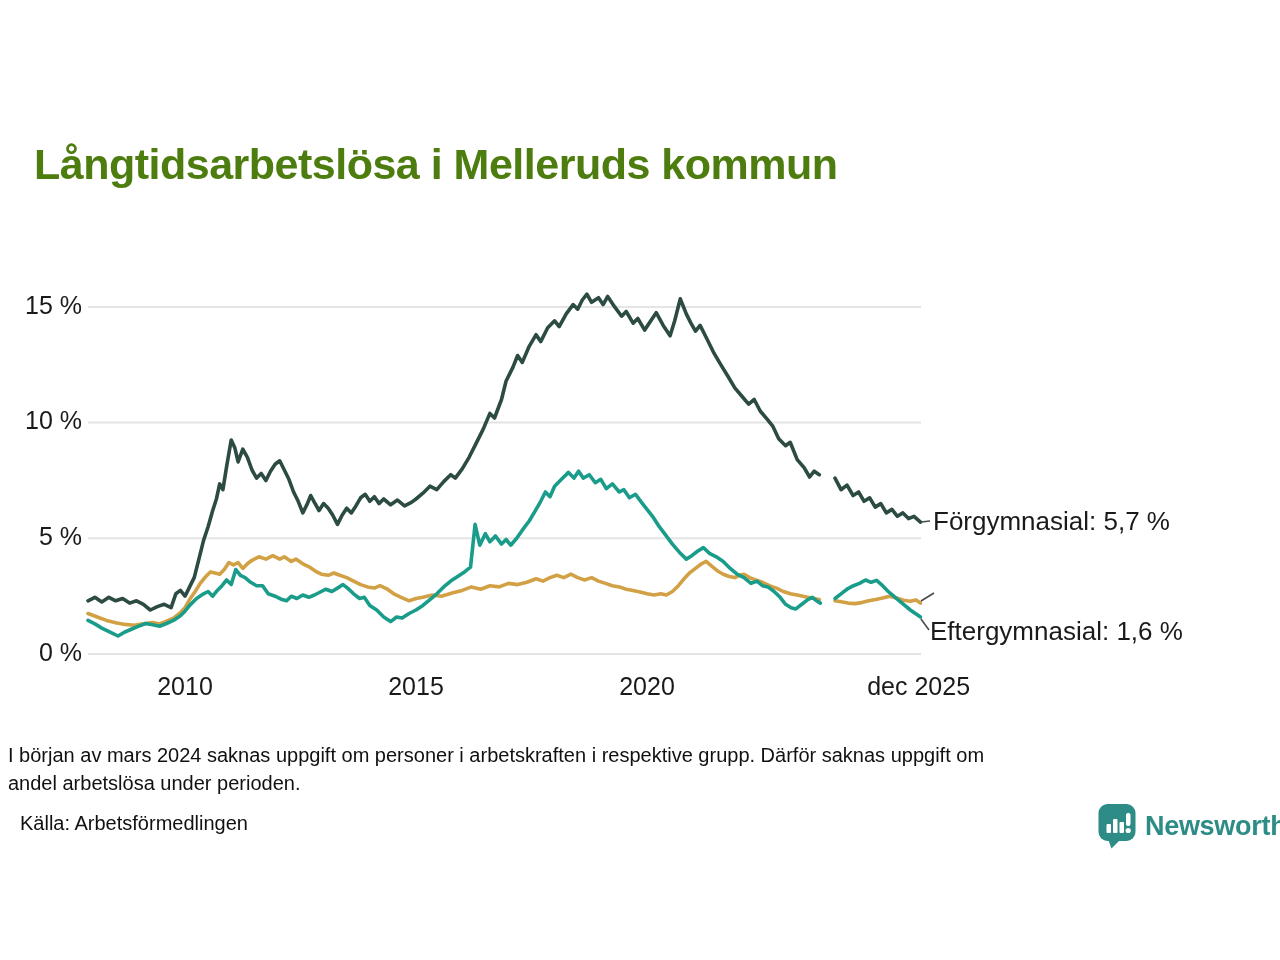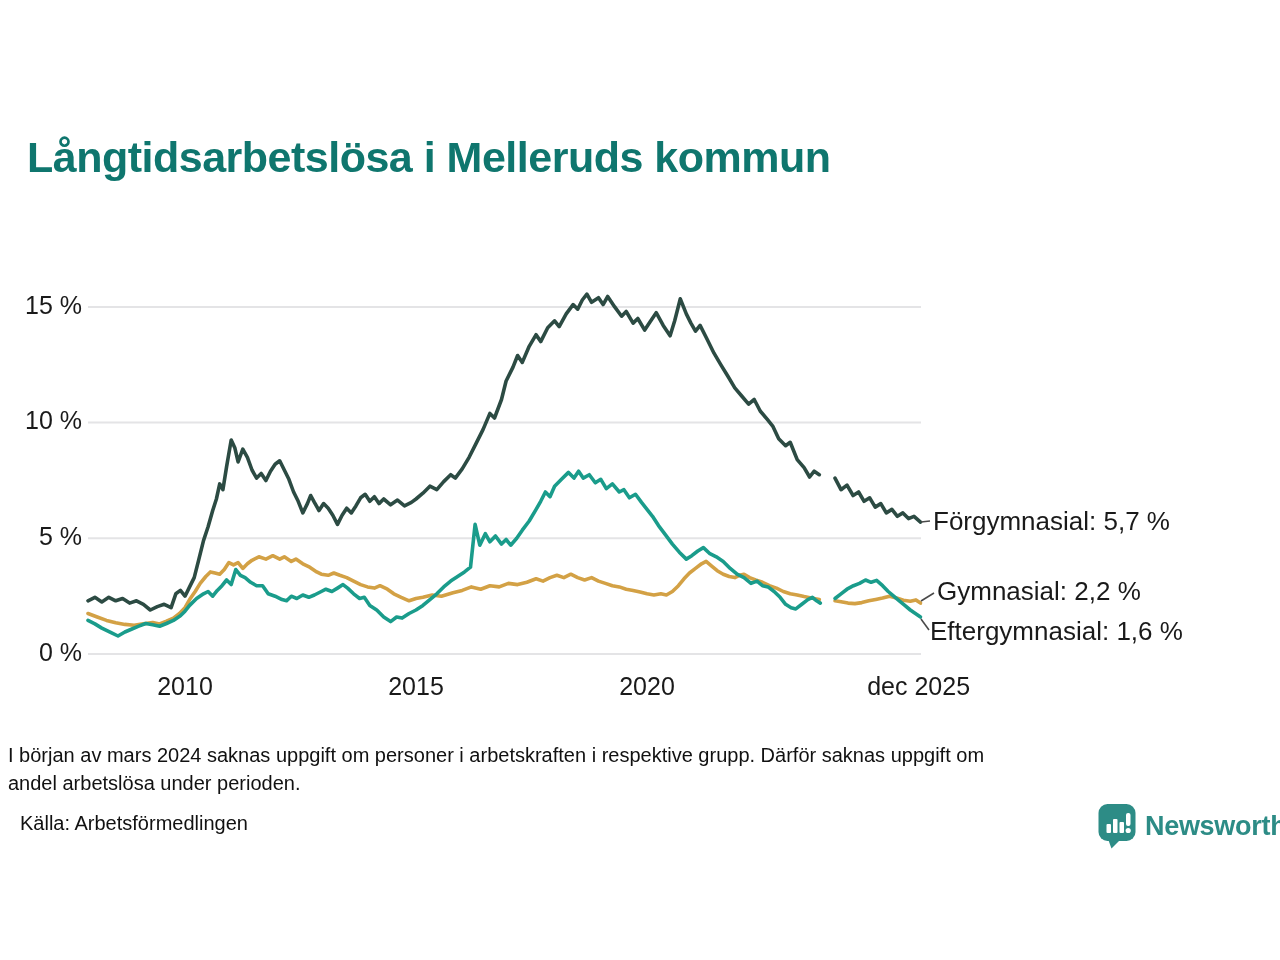--- a/index.html
+++ b/index.html
@@ -2,22 +2,22 @@
 <html><head>
 <meta charset="utf-8">
 <style>
   html,body{margin:0;padding:0;}
   body{
     width:1280px;height:960px;background:#ffffff;overflow:hidden;position:relative;
     font-family:"Liberation Sans","DejaVu Sans",sans-serif;color:#1a1a1a;
   }
   .page{position:absolute;inset:0;}
   h1.title{
-    position:absolute;left:22px;top:128px;margin:5px;
-    font-size:43px;font-weight:700;letter-spacing:-0.5px;color:#0f766e;
+    position:absolute;left:22px;top:128px;margin:12px;
+    font-size:43px;font-weight:700;letter-spacing:-0.5px;color:#4d7c0f;
   }
   .subtitle{
     position:absolute;left:24px;top:214px;
     font-size:29px;font-weight:400;color:#1a1a1a;
   }
   #plot{position:absolute;left:0;top:270px;}
   .series-label{
     position:absolute;transform:translateY(-50%);
     font-size:26px;color:#1a1a1a;white-space:nowrap;text-align:right;
   }
@@ -63,21 +63,20 @@
       <polyline points="88.0,343.5 97.2,347.0 106.5,350.4 115.7,352.8 124.9,354.4 134.2,355.3 143.4,353.9 152.7,352.5 159.6,353.9 166.5,351.1 173.4,348.1 179.5,343.5 185.0,337.7 189.6,329.6 195.2,321.5 200.2,313.4 205.8,306.5 210.4,301.9 215.0,303.0 219.7,304.2 224.3,299.5 228.9,292.6 233.5,294.9 238.1,292.6 242.8,298.4 247.4,293.8 252.0,290.3 258.9,286.8 265.9,289.1 272.8,285.7 279.7,289.1 284.3,286.8 291.3,291.4 295.9,289.1 302.8,293.8 309.7,297.2 316.7,301.9 321.3,304.2 328.2,305.3 333.8,303.0 339.8,305.3 346.7,307.6 353.6,311.1 360.6,314.6 367.5,316.9 374.4,318.1 380.0,315.7 387.4,319.2 393.8,323.8 401.2,327.3 409.1,330.8 416.0,328.5 422.9,327.3 432.2,325.0 441.4,326.2 453.0,322.7 462.2,320.4 471.4,316.9 480.7,319.2 489.9,315.7 499.2,316.9 508.4,313.4 517.6,314.6 526.9,312.3 536.1,308.8 543.0,311.1 550.0,307.6 556.9,305.3 563.8,307.6 570.8,304.2 577.7,307.6 584.6,310.0 591.6,307.6 598.5,311.1 605.4,313.4 612.4,315.7 619.3,316.9 626.2,319.2 633.1,320.4 640.1,322.0 647.0,323.8 653.9,325.0 660.9,323.8 666.4,325.0 672.4,321.5 678.4,315.7 684.0,308.8 689.5,303.0 695.5,298.4 701.5,293.8 706.1,291.4 711.7,296.1 717.2,300.7 723.2,304.2 729.2,306.5 734.8,307.6 739.4,305.3 744.0,304.2 749.6,307.6 755.6,310.0 762.5,312.3 769.4,315.7 776.4,318.1 783.3,321.5 790.2,323.8 797.2,325.0 804.1,326.6 811.0,328.0 819.3,329.6" fill="none" stroke="#d3a145" stroke-width="3.6" stroke-linejoin="round" stroke-linecap="round"></polyline>
       <polyline points="835.0,330.8 841.0,331.7 848.0,333.1 854.9,333.6 861.8,332.6 868.8,330.8 875.7,329.4 882.6,328.0 889.6,326.2 896.5,328.0 903.4,330.3 910.3,331.2 915.9,329.9 920.5,333.1" fill="none" stroke="#d3a145" stroke-width="3.6" stroke-linejoin="round" stroke-linecap="round"></polyline>
       <polyline points="88.0,350.4 94.9,353.9 101.8,358.1 111.1,362.7 118.0,366.0 124.9,362.0 131.9,359.0 138.8,356.2 145.7,353.5 152.7,354.8 159.6,356.2 166.5,353.5 173.4,350.4 180.4,345.8 185.0,341.2 189.6,335.4 196.6,328.5 203.5,323.8 208.1,321.5 212.7,326.2 217.3,320.4 222.0,315.7 226.6,310.0 231.2,314.6 235.8,299.5 240.4,305.3 245.1,307.6 250.6,312.3 256.6,315.7 262.6,315.7 268.2,323.8 275.1,326.2 282.0,329.6 286.6,330.8 291.3,326.2 296.8,328.5 302.8,325.0 308.8,327.3 314.4,325.0 321.3,321.5 325.9,319.2 331.9,321.5 337.5,318.1 343.0,314.6 347.6,318.1 353.6,323.8 359.6,328.5 364.3,327.3 369.8,335.4 376.7,340.0 383.7,347.0 390.6,351.6 396.6,347.0 402.1,348.1 409.1,343.5 416.0,340.0 422.9,335.4 429.9,329.6 436.8,323.8 443.7,316.9 450.7,311.1 457.6,306.5 464.5,301.9 470.5,297.2 475.1,254.4 479.8,275.2 485.3,263.7 489.9,271.8 495.5,266.0 501.5,274.1 506.1,269.5 510.7,275.2 516.7,268.3 522.3,260.2 529.2,251.0 536.1,239.4 540.7,231.3 545.4,222.0 550.0,226.7 554.6,216.2 561.5,209.3 568.5,202.4 574.0,208.1 578.6,201.2 583.2,208.1 589.3,204.7 595.3,212.8 600.8,209.3 606.3,218.6 612.4,213.9 619.3,222.0 623.9,219.7 629.4,227.8 635.5,224.3 641.5,232.4 647.0,239.4 652.5,246.3 658.5,255.6 665.5,264.8 672.4,274.1 679.3,282.2 686.3,289.1 691.8,285.7 697.8,281.0 703.4,277.6 709.4,283.3 716.3,286.8 723.2,291.4 730.2,298.4 737.1,304.2 744.0,307.6 751.0,313.4 757.0,311.1 762.5,315.7 768.0,316.9 774.1,321.5 780.1,327.3 785.6,334.3 791.1,337.7 795.8,338.9 801.8,334.3 807.8,329.6 812.4,327.3 816.6,330.8 820.3,333.1" fill="none" stroke="#1a9c8b" stroke-width="3.6" stroke-linejoin="round" stroke-linecap="round"></polyline>
       <polyline points="835.0,328.5 841.0,323.8 847.0,319.2 853.5,315.7 859.5,313.4 865.5,310.0 871.1,312.3 876.6,310.4 882.6,315.7 888.2,321.5 893.7,326.2 899.3,330.8 904.8,335.4 910.3,340.0 915.4,343.5 920.5,347.0" fill="none" stroke="#1a9c8b" stroke-width="3.6" stroke-linejoin="round" stroke-linecap="round"></polyline>
       <line x1="921" y1="252" x2="930" y2="251" stroke="#4a4a4a" stroke-width="1.6"></line>
       <line x1="921" y1="331" x2="934" y2="323" stroke="#4a4a4a" stroke-width="1.6"></line>
       <line x1="921" y1="349" x2="929" y2="360" stroke="#4a4a4a" stroke-width="1.6"></line>
     </svg>
 
   <div class="series-label" style="left:933px;top:521px;">Förgymnasial: 5,7 %</div>
-  <div class="series-label" style="left:937px;top:591px;">Gymnasial: 2,2 %</div>
   <div class="series-label" style="left:930px;top:631px;">Eftergymnasial: 1,6 %</div>
 
   <div class="footnote">
     <div>I början av mars 2024 saknas uppgift om personer i arbetskraften i respektive grupp. Därför saknas uppgift om</div>
     <div>andel arbetslösa under perioden.</div>
   </div>
 
   <div class="source">Källa: Arbetsförmedlingen</div>
 
   <div class="brand">

